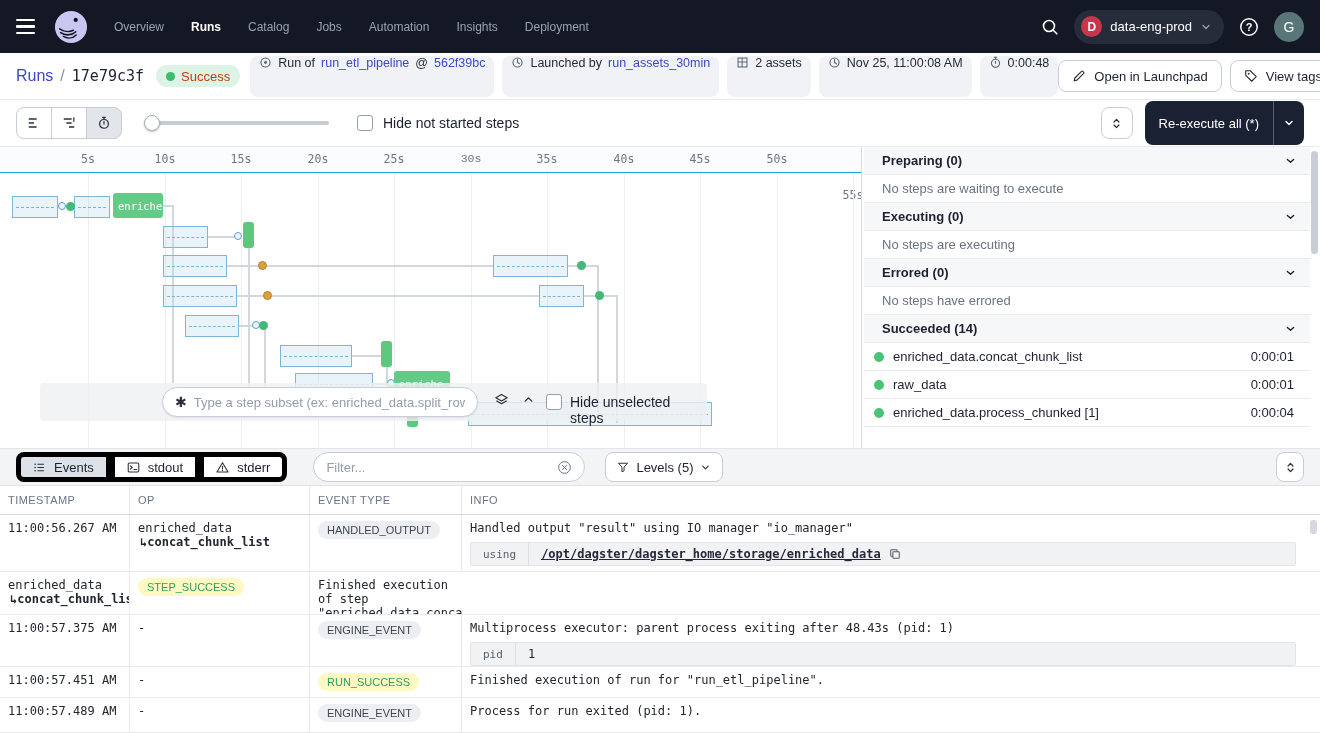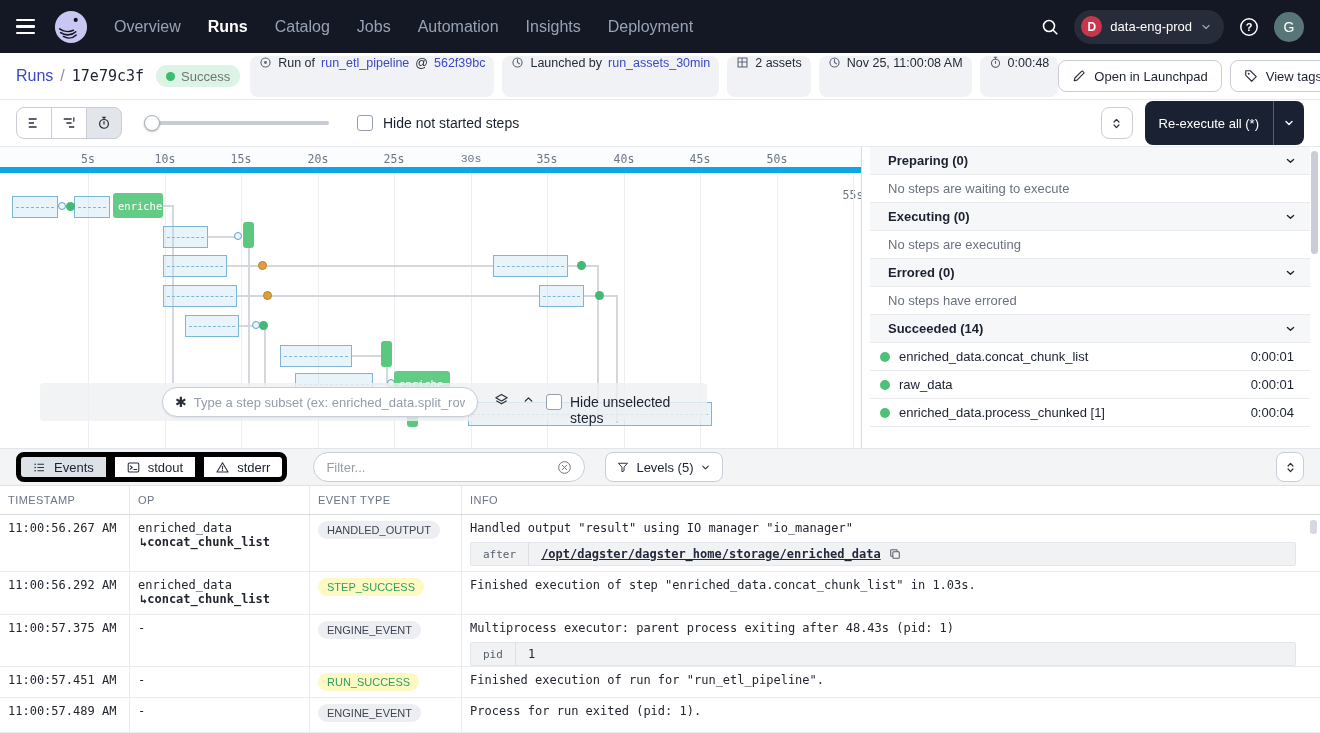--- a/index.html
+++ b/index.html
@@ -10,36 +10,36 @@
     background:#fff; font-family:"Liberation Sans", sans-serif; color:#1b2130;
   }
   .mono { font-family:"DejaVu Sans Mono","Liberation Mono",monospace; }
 
   
   .topnav{position:absolute;top:0;left:0;right:0;height:53px;background:#141824;display:flex;align-items:center;padding:0 16px;}
   .hamburger{width:26px;height:26px;display:flex;flex-direction:column;justify-content:center;gap:4px;cursor:pointer;}
   .hamburger span{display:block;width:19px;height:2.4px;background:#fff;border-radius:1px;}
   .logo{margin-left:12px;display:flex;align-items:center;}
   .navitems{display:flex;gap:27px;margin-left:26px;}
-  .navitems .nitem{font-size:16px;color:#99a2b4;cursor:pointer;}
+  .navitems .nitem{font-size:12px;color:#99a2b4;cursor:pointer;}
   .navitems .nitem.active{color:#fff;font-weight:700;}
   .nav-right{margin-left:auto;display:flex;align-items:center;gap:15px;}
   .nav-icon{color:#fff;display:flex;align-items:center;cursor:pointer;}
   .ws-pill{display:flex;align-items:center;gap:8px;background:#262c3a;border-radius:17px;height:34px;padding:0 12px 0 7px;cursor:pointer;}
   .ws-avatar{width:21px;height:21px;border-radius:50%;background:#c9364b;color:#fff;font-size:12px;font-weight:700;display:flex;align-items:center;justify-content:center;}
   .ws-name{color:#fff;font-size:13px;}
   .ws-chev{color:#9aa3b2;display:flex;}
   .user-avatar{width:30px;height:30px;border-radius:50%;background:#587678;color:#fff;font-size:14px;display:flex;align-items:center;justify-content:center;cursor:pointer;}
 
   
   .run-header{position:absolute;top:53px;left:0;right:0;height:47px;display:flex;align-items:center;padding:0 16px;border-bottom:1px solid #e7eaef;background:#fff;}
   .crumb-root{color:#3d48c9;font-size:16px;cursor:pointer;}
   .crumb-sep{color:#8a93a3;font-size:16px;margin:0 7px;}
   .run-id{font-size:15px;color:#1b2130;}
-  .status-badge{display:flex;align-items:center;gap:6px;background:#dcf3e5;color:#737373;border-radius:12px;height:22px;padding:0 10px;font-size:13px;margin-left:12px;justify-content:space-between;}
+  .status-badge{display:flex;align-items:center;gap:6px;background:#dcf3e5;color:#c2410c;border-radius:12px;height:22px;padding:0 10px;font-size:13px;margin-left:12px;justify-content:space-between;}
   .status-dot{width:9px;height:9px;border-radius:50%;background:#3cbc6d;}
   .tags{display:flex;align-items:center;gap:8px;margin-left:10px;}
   .tag-pill{display:flex;gap:6px;background:#f0f2f5;border-radius:8px;height:41px;padding:0 9px;font-size:12.5px;color:#242b38;white-space:nowrap;}
   .tag-pill .ticon{color:#5d6678;display:flex;}
   .tag-link{color:#3d48c9;cursor:pointer;}
   .hdr-actions{margin-left:auto;display:flex;align-items:center;gap:8px;}
   .btn{display:flex;align-items:center;gap:8px;height:32px;border:1px solid #c8cdd7;border-radius:8px;background:#fff;font-size:13px;color:#1b2130;padding:0 13px;cursor:pointer;white-space:nowrap;}
   .btn .bicon{display:flex;color:#2a2f3a;}
 
   
@@ -58,21 +58,21 @@
   .gt-right{margin-left:auto;display:flex;align-items:center;gap:12px;}
   .sort-btn{width:32px;height:32px;border:1px solid #c8cdd7;border-radius:8px;background:#fff;display:flex;align-items:center;justify-content:center;color:#2a2f3a;cursor:pointer;}
   .reexec{display:flex;align-items:stretch;height:44px;background:#1a2132;border-radius:8px;color:#fff;cursor:pointer;overflow:hidden;}
   .reexec-main{display:flex;align-items:center;padding:0 14px;font-size:13px;}
   .reexec-div{width:1px;background:rgba(255,255,255,.28);}
   .reexec-caret{display:flex;align-items:center;padding:0 9px;color:#fff;}
 
   
   .main{position:absolute;top:147px;left:0;width:1320px;height:301px;background:#fff;}
   .gantt{position:absolute;left:0;top:0;width:861px;height:301px;overflow:hidden;}
-  .gantt-axis{position:absolute;top:0;left:0;right:0;height:26px;background:#fbfcfd;border-bottom:6px solid #0ea5e9;}
+  .gantt-axis{position:absolute;top:0;left:0;right:0;height:26px;background:#fbfcfd;border-bottom:1px solid #0ea5e9;}
   .tick-label{position:absolute;top:5px;transform:translateX(-50%);font-size:11.5px;color:#6d7687;font-family:"DejaVu Sans Mono","Liberation Mono",monospace;}
   .gantt-body{position:absolute;top:26px;left:0;right:0;bottom:0;}
   .gridline{position:absolute;top:0;bottom:0;width:1px;background:#eceef2;}
   .g-pending{position:absolute;background:rgba(186,222,240,.32);border:1px solid #7db7d7;z-index:1;}
   .g-pending::after{content:"";position:absolute;left:3px;right:3px;top:50%;border-top:1.5px dashed #7db7d7;}
   .g-bar{position:absolute;background:#5cc87e;border-radius:3px;z-index:1;}
   .g-barlabel{position:absolute;background:#62cb85;border-radius:3px;color:#fff;font-size:10.5px;display:flex;align-items:center;padding:0 5px;z-index:2;overflow:hidden;white-space:nowrap;font-family:"DejaVu Sans Mono","Liberation Mono",monospace;}
   .g-hline{position:absolute;height:1.5px;background:#d3d7de;z-index:0;}
   .g-vline{position:absolute;width:1.5px;background:#d3d7de;z-index:0;}
   .g-dotH{position:absolute;width:8px;height:8px;border-radius:50%;background:#eaf4fa;border:1.5px solid #5ba3cc;z-index:2;}
@@ -82,21 +82,21 @@
   .subset-input{position:absolute;left:122px;top:4px;width:316px;height:30px;background:#fff;border:1px solid #c8cdd7;border-radius:15px;display:flex;align-items:center;gap:7px;padding:0 12px;box-shadow:0 1px 2px rgba(0,0,0,.08);}
   .subset-input .op-ast{color:#2a2f3a;font-size:14px;line-height:1;}
   .subset-input input{border:none;outline:none;flex:1;font-size:13px;color:#1b2130;background:transparent;}
   .subset-input input::placeholder{color:#949da9;}
   .ov-icon{position:absolute;top:10px;color:#2a2f3a;display:flex;cursor:pointer;}
   .ov-cb{position:absolute;left:506px;top:11px;}
   .ov-label{position:absolute;left:530px;top:11px;font-size:14px;color:#1b2130;}
 
   
   .steps-panel{position:absolute;left:861px;top:0;width:459px;height:301px;background:#fff;border-left:1px solid #d9dde3;overflow:hidden;}
-  .sp-inner{position:absolute;top:0;left:8px;right:10px;}
+  .sp-inner{position:absolute;top:0;left:2px;right:10px;}
   .sp-header{height:28px;display:flex;align-items:center;background:#f6f7f9;border-bottom:1px solid #e9ebef;padding:0 14px 0 18px;cursor:pointer;}
   .sp-header .sp-title{font-size:13px;font-weight:700;color:#1b2130;}
   .sp-header .sp-chev{margin-left:auto;color:#1b2130;display:flex;}
   .sp-empty{height:28px;display:flex;align-items:center;padding:0 18px;font-size:13px;color:#69727f;border-bottom:1px solid #e9ebef;background:#fff;}
   .sp-item{height:28px;display:flex;align-items:center;gap:9px;padding:0 16px 0 10px;border-bottom:1px solid #e9ebef;background:#fff;cursor:pointer;}
   .sp-dot{width:10px;height:10px;border-radius:50%;background:#4cc277;flex:none;}
   .sp-name{font-size:13px;color:#1b2130;}
   .sp-dur{margin-left:auto;font-size:13px;color:#1b2130;}
   .sp-scroll{position:absolute;right:2px;top:4px;width:7px;height:103px;border-radius:4px;background:#c9cdd5;}
 
@@ -535,35 +535,34 @@
         <div class="erow" style="height:57px">
           <div class="ecell">11:00:56.267 AM</div>
           <div class="ecell">
             <div class="">enriched_data</div>
             <div class="opb">↳concat_chunk_list</div>
           </div>
           <div class="ecell"><span class="badge badge-gray">HANDLED_OUTPUT</span></div>
           <div class="ecell">
             <div>Handled output "result" using IO manager "io_manager"</div>
             <div class="meta">
-              <div class="mkey">after</div>
+              <div class="mkey">using</div>
               <div class="mval">
                 <span class="mlink">/opt/dagster/dagster_home/storage/enriched_data</span>
                 <span class="cicon">
                   <svg viewBox="0 0 14 14" width="12" height="12">
                     <rect x="4.5" y="4.5" width="7.5" height="7.5" rx="1" fill="none" stroke="currentColor" stroke-width="1.2"></rect>
                     <path d="M9.5 4.5V2.8a.8.8 0 00-.8-.8H2.8a.8.8 0 00-.8.8v5.9a.8.8 0 00.8.8h1.7" fill="none" stroke="currentColor" stroke-width="1.2"></path>
                   </svg>
                 </span>
               </div>
             </div>
           </div>
         </div>
         <div class="erow" style="height:43px">
-          <div class="ecell">11:00:56.292 AM</div>
           <div class="ecell">
             <div class="">enriched_data</div>
             <div class="opb">↳concat_chunk_list</div>
           </div>
           <div class="ecell"><span class="badge badge-green">STEP_SUCCESS</span></div>
           <div class="ecell">
             <div>Finished execution of step "enriched_data.concat_chunk_list" in 1.03s.</div>
           </div>
         </div>
         <div class="erow" style="height:52px">

